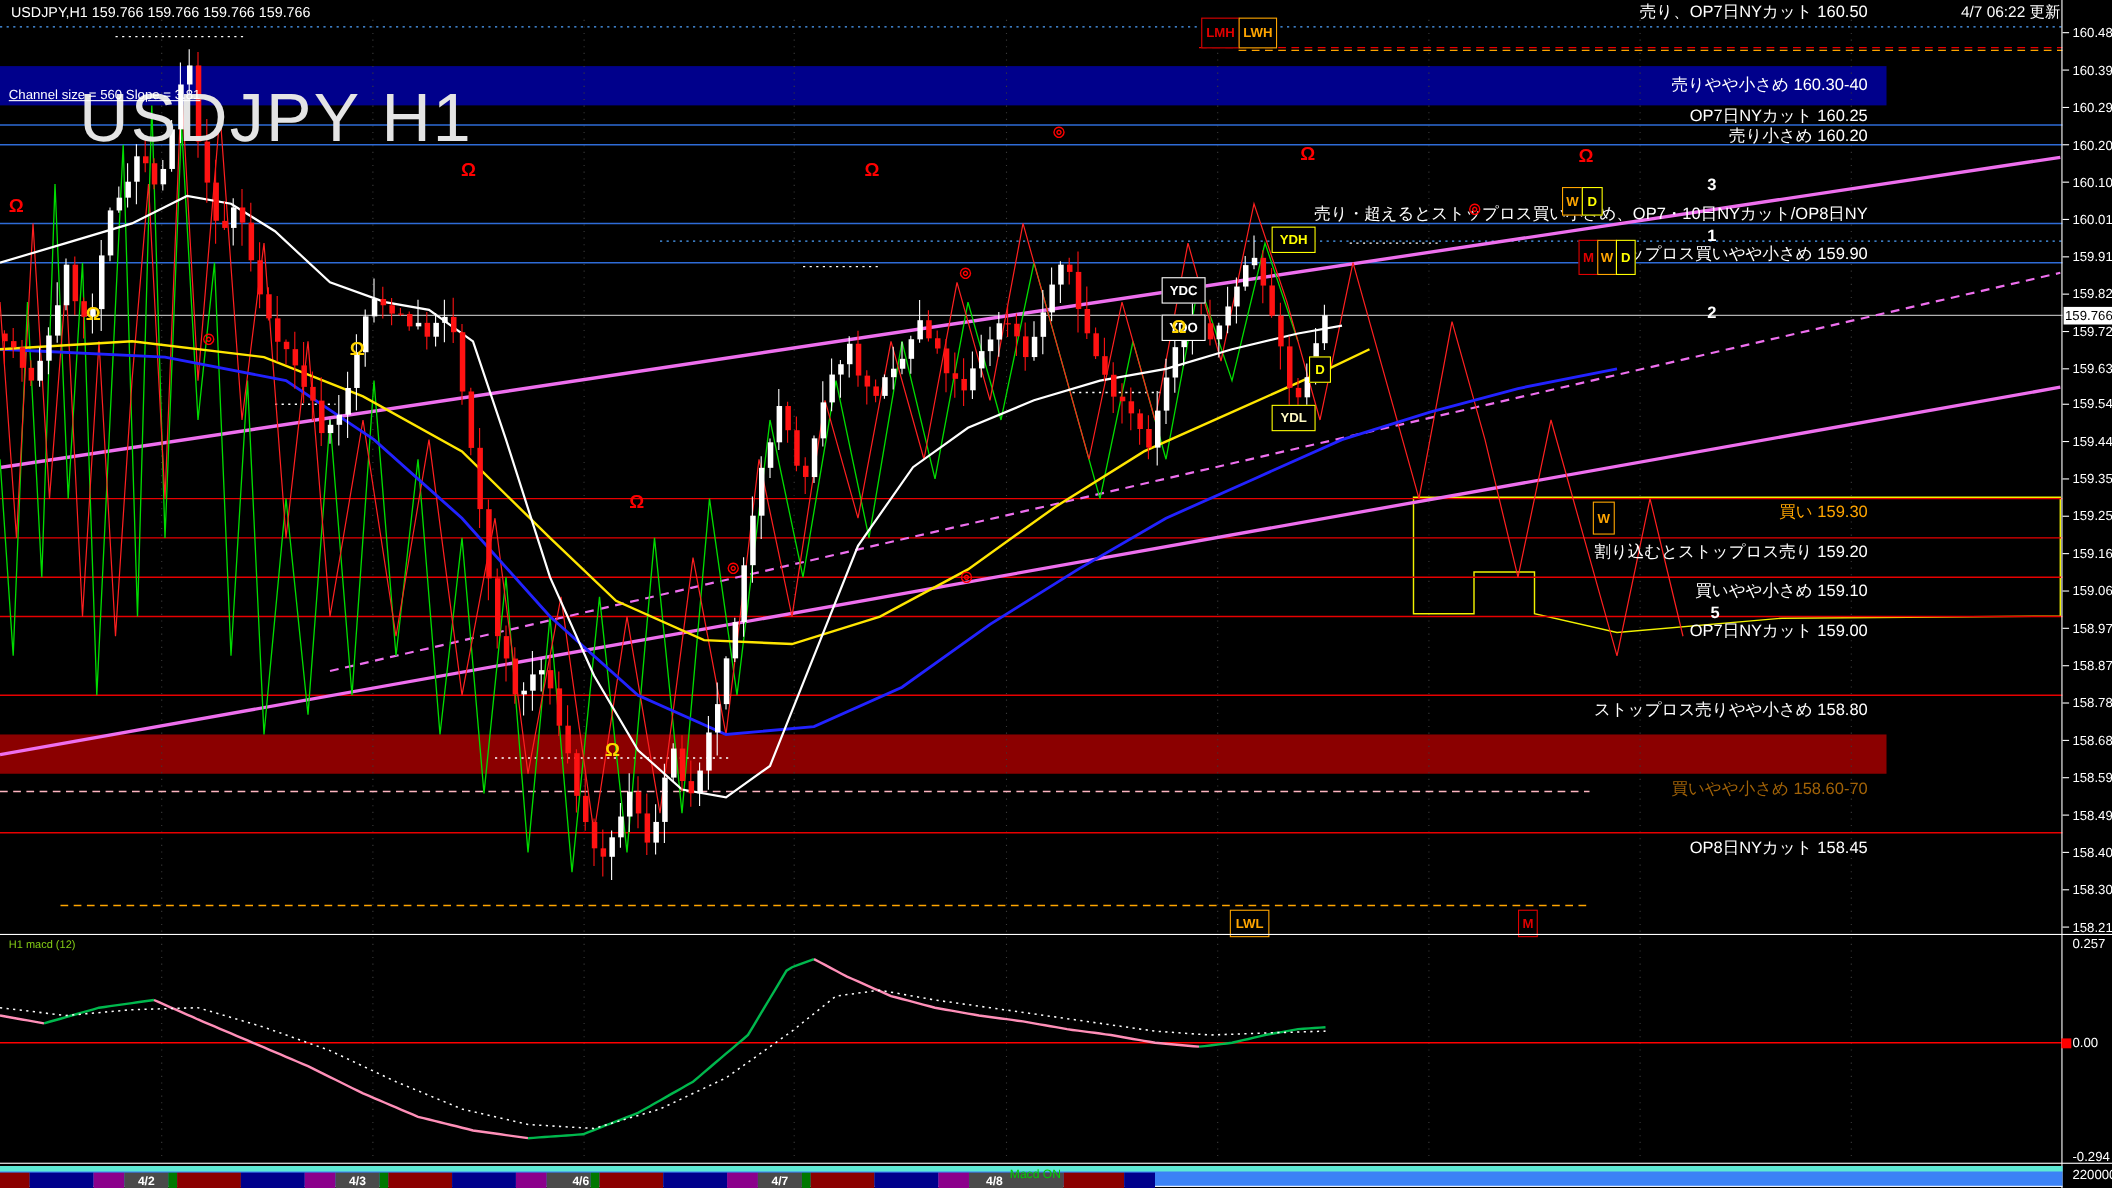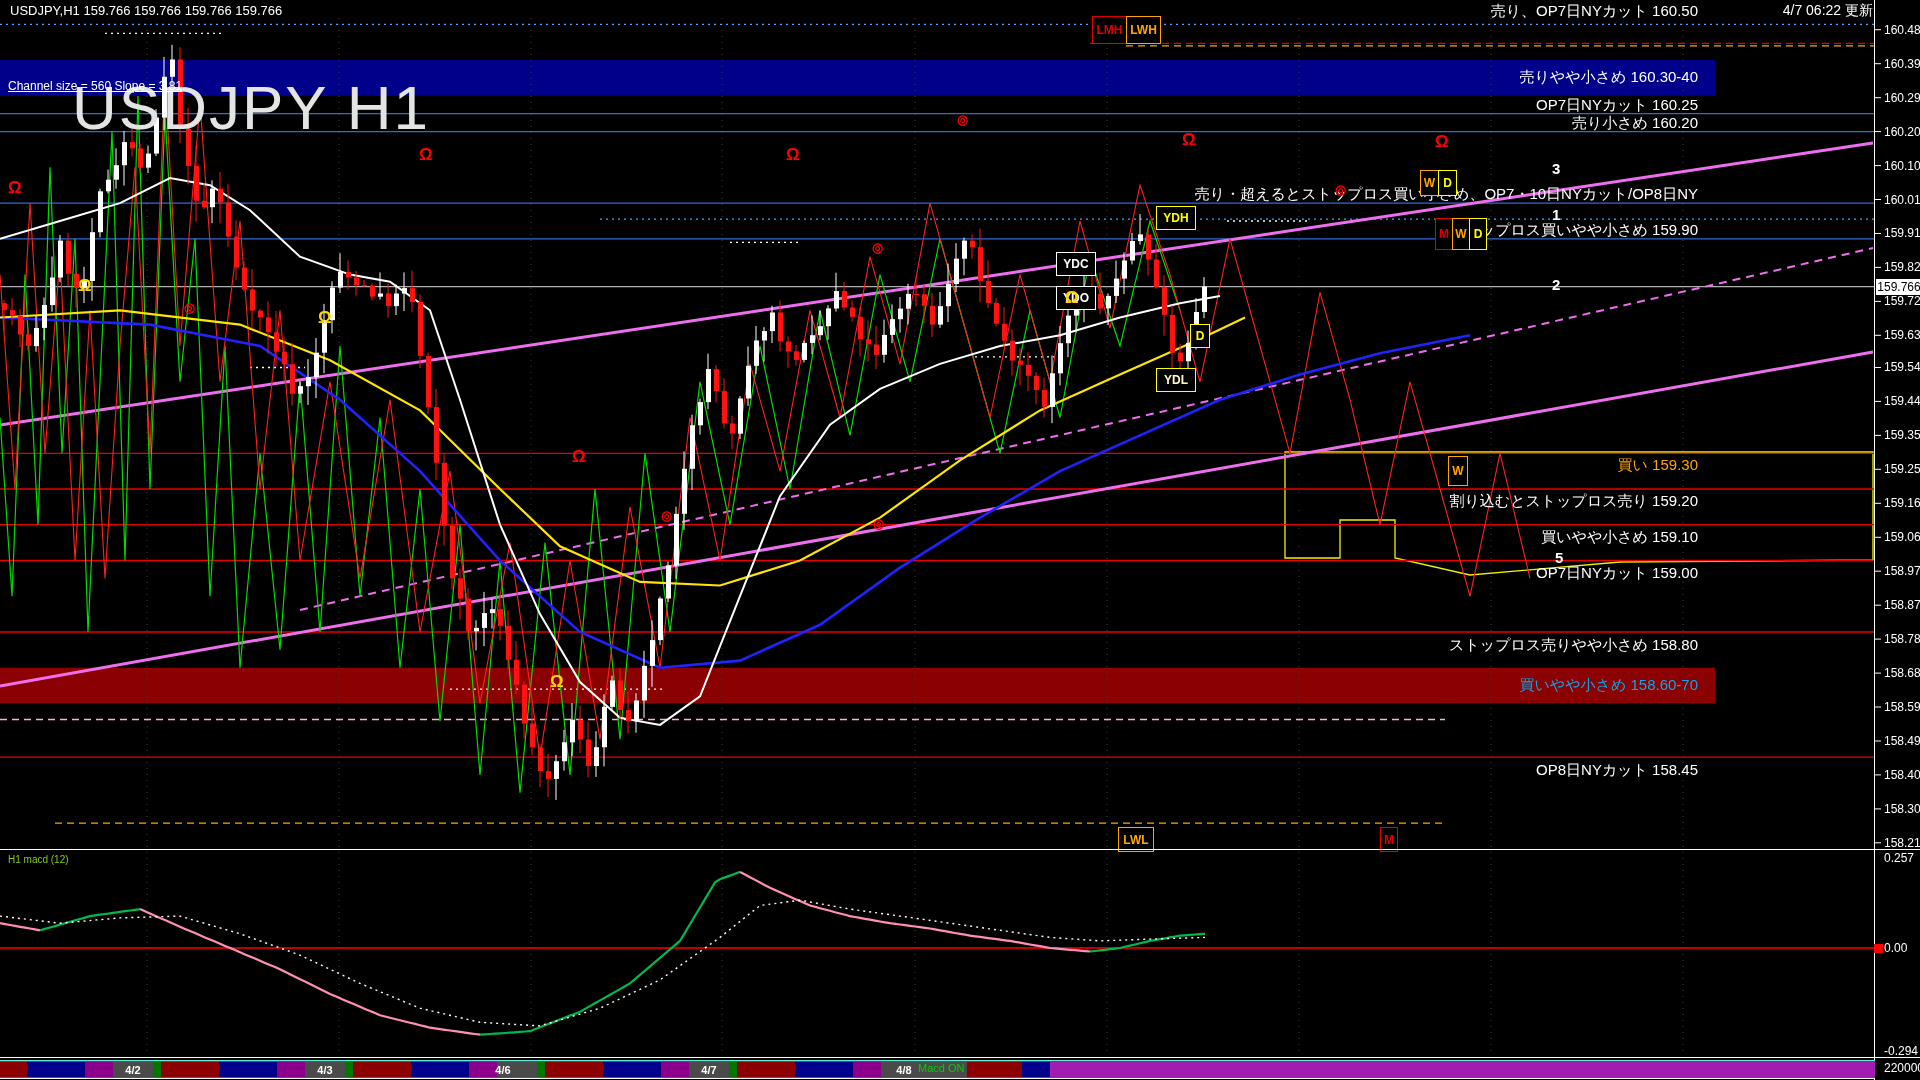--- a/index.html
+++ b/index.html
@@ -15,22 +15,22 @@
   .waven{position:absolute;color:#fff;font-size:15px;font-weight:bold;}
   #watermark{position:absolute;left:72px;top:72px;font-size:62px;color:#e4e4e4;
              letter-spacing:2px;font-family:"Liberation Sans",sans-serif;}
   #channel-note{position:absolute;left:8px;top:79px;font-size:12px;color:#fff;text-decoration:underline;}
   #symbol-line{position:absolute;left:10px;top:4px;font-size:13px;color:#fff;}
   #top-annotation{position:absolute;right:222px;top:3px;font-size:15px;color:#fff;}
   #updated{position:absolute;right:47px;top:3px;font-size:14px;color:#fff;}
   #macd-label{position:absolute;left:8px;top:854px;font-size:10px;color:#84cc16;}
   #price-axis-line{position:absolute;left:1874px;top:0;width:1px;height:1080px;background:#fff;}
   .sep{position:absolute;left:0;width:1920px;height:1px;background:#fff;}
-  #timeline{position:absolute;left:0;top:1060px;width:1875px;height:19px;background:#a21caf;
-            border-top:1px solid #5eead4;border-bottom:1px solid #fff;box-sizing:border-box;}
+  #timeline{position:absolute;left:0;top:1060px;width:1875px;height:19px;background:#3b82f6;
+            border-top:5px solid #5eead4;border-bottom:1px solid #fff;box-sizing:border-box;}
   .tl-block{position:absolute;top:1px;height:15px;}
   .tl-lbl{position:absolute;top:1px;height:15px;display:flex;align-items:center;justify-content:center;
           color:#fff;font-size:11px;font-weight:bold;}
   #macd-on{position:absolute;left:918px;top:1062px;font-size:11px;color:#00d000;font-weight:normal;}
   #current-price{position:absolute;left:1876px;top:279px;width:46px;height:16px;background:#fff;
                  color:#000;font-size:12px;text-align:center;line-height:16px;}
   #zero-marker{position:absolute;left:1874px;top:944px;width:9px;height:9px;background:#f00;}
 </style>
 </head>
 <body>
@@ -487,21 +487,21 @@
       <div class="ann" style="top:68px;color:#FFFFFF">売りやや小さめ 160.30-40</div>
       <div class="ann" style="top:96px;color:#FFFFFF">OP7日NYカット 160.25</div>
       <div class="ann" style="top:114px;color:#FFFFFF">売り小さめ 160.20</div>
       <div class="ann" style="top:185px;color:#FFFFFF">売り・超えるとストップロス買い小さめ、OP7・10日NYカット/OP8日NY</div>
       <div class="ann" style="top:221px;color:#FFFFFF">ストップロス買いやや小さめ 159.90</div>
       <div class="ann" style="top:456px;color:#FFA500">買い 159.30</div>
       <div class="ann" style="top:492px;color:#FFFFFF">割り込むとストップロス売り 159.20</div>
       <div class="ann" style="top:528px;color:#FFFFFF">買いやや小さめ 159.10</div>
       <div class="ann" style="top:564px;color:#FFFFFF">OP7日NYカット 159.00</div>
       <div class="ann" style="top:636px;color:#FFFFFF">ストップロス売りやや小さめ 158.80</div>
-      <div class="ann" style="top:676px;color:#0ea5e9">買いやや小さめ 158.60-70</div>
+      <div class="ann" style="top:708px;color:#a16207">買いやや小さめ 158.60-70</div>
       <div class="ann" style="top:761px;color:#FFFFFF">OP8日NYカット 158.45</div>
       <div class="waven" style="left:1552px;top:160px">3</div>
       <div class="waven" style="left:1552px;top:206px">1</div>
       <div class="waven" style="left:1552px;top:276px">2</div>
       <div class="waven" style="left:1555px;top:549px">5</div>
       <div class="boxlbl" style="left:1092px;top:16px;width:33px;height:26px;border:1px solid #E00000;color:#E00000">LMH</div>
       <div class="boxlbl" style="left:1126px;top:16px;width:33px;height:26px;border:1px solid #FFA500;color:#FFA500">LWH</div>
       <div class="boxlbl" style="left:1156px;top:206px;width:38px;height:22px;border:1px solid #FFFF00;color:#FFFF00">YDH</div>
       <div class="boxlbl" style="left:1056px;top:252px;width:38px;height:22px;border:1px solid #FFFFFF;color:#FFFFFF">YDC</div>
       <div class="boxlbl" style="left:1056px;top:286px;width:38px;height:22px;border:1px solid #FFFFFF;color:#FFFFFF">YDO</div>
@@ -556,21 +556,21 @@
       <div class="tl-block" style="left:161px;width:58px;background:#8B0000"></div>
       <div class="tl-block" style="left:219px;width:58px;background:#00008B"></div>
       <div class="tl-block" style="left:277px;width:28px;background:#8B008B"></div>
       <div class="tl-block" style="left:305px;width:40px;background:#4A4A4A"></div>
       <div class="tl-lbl" style="left:305px;width:40px">4/3</div>
       <div class="tl-block" style="left:345px;width:8px;background:#007800"></div>
       <div class="tl-block" style="left:353px;width:58px;background:#8B0000"></div>
       <div class="tl-block" style="left:411px;width:58px;background:#00008B"></div>
       <div class="tl-block" style="left:469px;width:28px;background:#8B008B"></div>
       <div class="tl-block" style="left:497px;width:40px;background:#4A4A4A"></div>
-      <div class="tl-lbl" style="left:472px;width:62px">4/6</div>
+      <div class="tl-lbl" style="left:497px;width:62px">4/6</div>
       <div class="tl-block" style="left:537px;width:8px;background:#007800"></div>
       <div class="tl-block" style="left:545px;width:58px;background:#8B0000"></div>
       <div class="tl-block" style="left:603px;width:58px;background:#00008B"></div>
       <div class="tl-block" style="left:661px;width:28px;background:#8B008B"></div>
       <div class="tl-block" style="left:689px;width:40px;background:#4A4A4A"></div>
       <div class="tl-lbl" style="left:689px;width:40px">4/7</div>
       <div class="tl-block" style="left:729px;width:8px;background:#007800"></div>
       <div class="tl-block" style="left:737px;width:58px;background:#8B0000"></div>
       <div class="tl-block" style="left:795px;width:58px;background:#00008B"></div>
       <div class="tl-block" style="left:853px;width:28px;background:#8B008B"></div>

